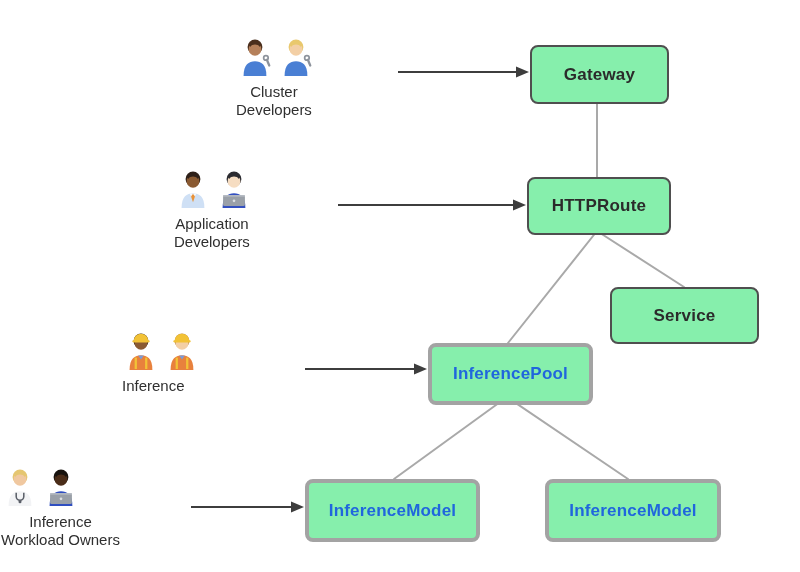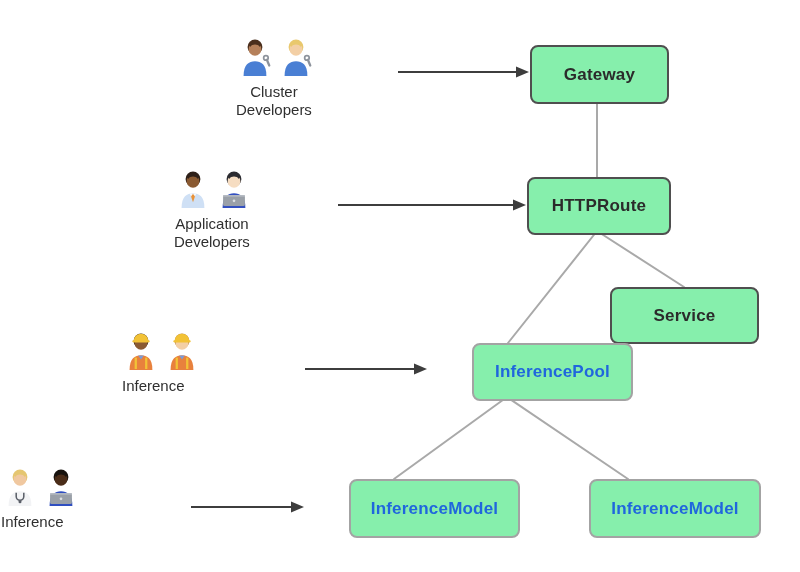--- a/index.html
+++ b/index.html
@@ -7,21 +7,21 @@
     position:relative;width:800px;height:572px;background:#ffffff;overflow:hidden;
     font-family:"Liberation Sans","DejaVu Sans",sans-serif;
   }
   #edge-layer{position:absolute;left:0;top:0;width:800px;height:572px;z-index:1;}
   .node{
     position:absolute;z-index:2;background:#86efac;border-radius:8px;
     display:flex;align-items:center;justify-content:center;
     font-weight:bold;font-size:17px;letter-spacing:.2px;
   }
   .node.dark{border:2px solid #4f4f4f;color:#2b2b2b;}
-  .node.blue{border:2px solid #a3a3a3;color:#2066dd;margin-left:44px;}
+  .node.blue{border:4px solid #a3a3a3;color:#2066dd;}
   #node-gateway{left:530px;top:45px;width:135px;height:55px;}
   #node-httproute{left:527px;top:177px;width:140px;height:54px;}
   #node-service{left:610px;top:287px;width:145px;height:53px;}
   #node-inferencepool{left:428px;top:343px;width:157px;height:54px;}
   #node-inferencemodel1{left:305px;top:479px;width:167px;height:55px;}
   #node-inferencemodel2{left:545px;top:479px;width:168px;height:55px;}
   .actor{
     position:absolute;z-index:2;width:200px;display:flex;flex-direction:column;align-items:flex-start;
   }
   .figures{display:flex;gap:3px;align-items:flex-end;height:44px;}
@@ -159,20 +159,21 @@
     <circle cx="20" cy="14" r="6.7" fill="#4a2c18"></circle>
     <path d="M14,9 a7.2,7.2 0 0 1 12,0 l-1,2.5 a6,6 0 0 0 -10,0 Z" fill="#17120e"></path>
     <path d="M8,42 C8,30 13.5,26.5 20,26.5 C26.5,26.5 32,30 32,42 Z" fill="#2f4ec0"></path>
           <rect x="8.5" y="28.5" width="23" height="11.5" rx="1.5" fill="#9aa0a8"></rect>
            <rect x="8.5" y="28.5" width="23" height="1.6" fill="#b7bcc3"></rect>
            <circle cx="20" cy="34.5" r="1.4" fill="#dcdfe3"></circle>
   </svg>
       </div>
     <div class="actor-label">
       <div>Inference</div>
+      <div>Workload Owners</div>
     </div>
   </div>
 
   <div class="node dark" id="node-gateway">Gateway</div>
   <div class="node dark" id="node-httproute">HTTPRoute</div>
   <div class="node dark" id="node-service">Service</div>
   <div class="node blue" id="node-inferencepool">InferencePool</div>
   <div class="node blue" id="node-inferencemodel1">InferenceModel</div>
   <div class="node blue" id="node-inferencemodel2">InferenceModel</div>
 

